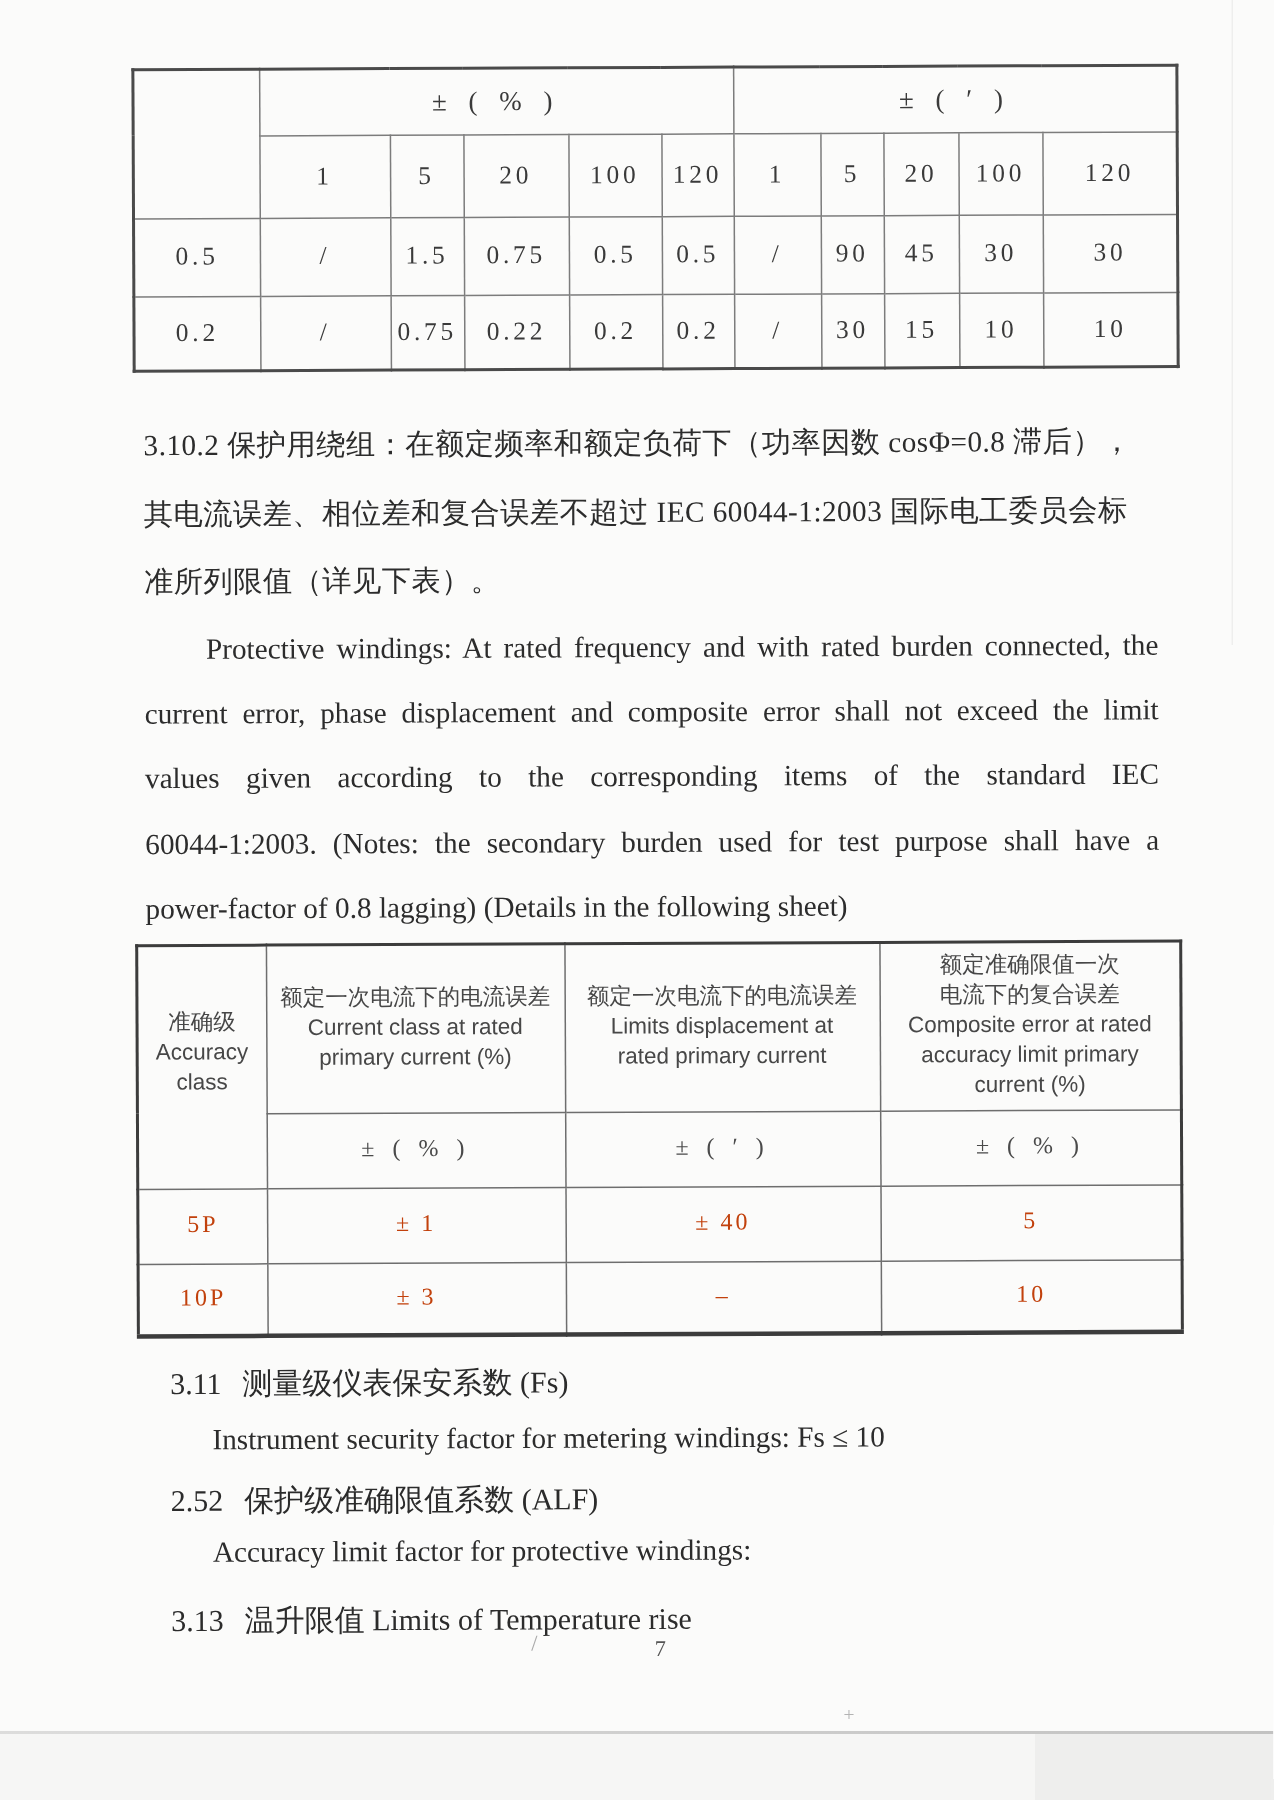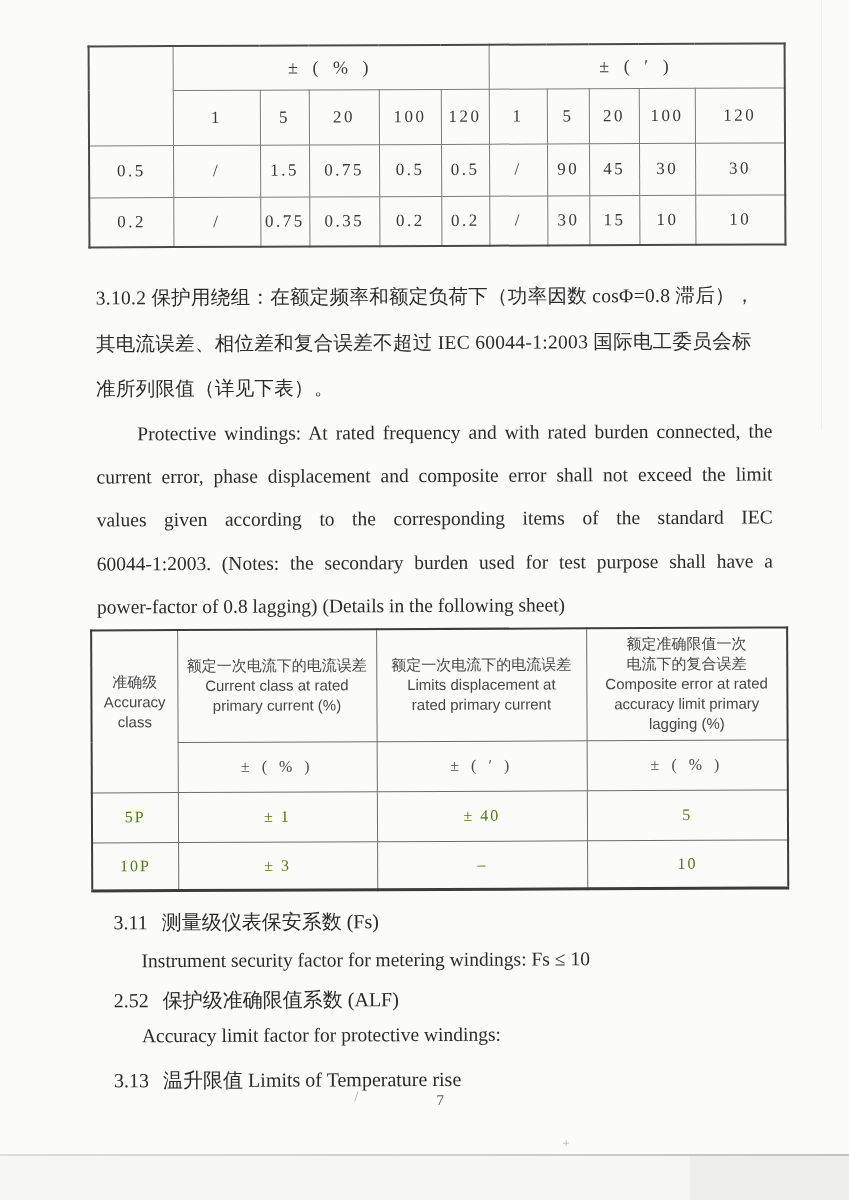--- a/index.html
+++ b/index.html
@@ -19,21 +19,21 @@
   
   .t2{position:absolute;left:90px;top:628px;width:696px;border-collapse:collapse;
       table-layout:fixed;border:2px solid #3c3c3c;border-bottom-width:3px;
       font-family:"Liberation Sans","DejaVu Sans",sans-serif;color:#474747;}
   .t2 td{border:1px solid #6e6e6e;text-align:center;vertical-align:middle;padding:4px;overflow:hidden;}
   .t2 .hd{font-size:15px;line-height:20px;}
   .t2 .acc{padding-bottom:22px;}
   .t2 .unit{font-family:"Liberation Serif","DejaVu Serif",serif;font-size:16px;
             letter-spacing:4px;color:#4a4a4a;}
   .t2 .val{font-family:"Liberation Serif","DejaVu Serif",serif;font-size:16px;
-           letter-spacing:2px;color:#4d7c0f;}
+           letter-spacing:2px;color:#c2410c;}
 
   
   .p1{position:absolute;left:97px;top:274px;width:682px;font-size:19.5px;color:#2c2c2c;}
   .p1 .ln{line-height:45.5px;white-space:nowrap;letter-spacing:0.3px;}
   .p2{position:absolute;left:97px;top:411px;width:676px;font-size:19.5px;color:#2c2c2c;}
   .p2 .ln{line-height:43.2px;text-align:justify;text-align-last:justify;}
   .p2 .first{text-indent:41px;}
   .p2 .last{text-align-last:left;}
 
   
@@ -104,21 +104,21 @@
         <td class="num">/</td>
         <td class="num">90</td>
         <td class="num">45</td>
         <td class="num">30</td>
         <td class="num">30</td>
       </tr>
       <tr style="height:50px">
         <td class="rl">0.2</td>
         <td class="num">/</td>
         <td class="num">0.75</td>
-        <td class="num">0.35</td>
+        <td class="num">0.22</td>
         <td class="num">0.2</td>
         <td class="num">0.2</td>
         <td class="num">/</td>
         <td class="num">30</td>
         <td class="num">15</td>
         <td class="num">10</td>
         <td class="num">10</td>
       </tr>
     </tbody>
       </table>
@@ -159,21 +159,21 @@
         <td class="hd">
           <div>额定一次电流下的电流误差</div>
           <div>Limits displacement at</div>
           <div>rated primary current</div>
         </td>
         <td class="hd">
           <div>额定准确限值一次</div>
           <div>电流下的复合误差</div>
           <div>Composite error at rated</div>
           <div>accuracy limit primary</div>
-          <div>lagging (%)</div>
+          <div>current (%)</div>
         </td>
       </tr>
       <tr style="height:50px">
         <td class="unit">± ( % )</td>
         <td class="unit">± ( ′ )</td>
         <td class="unit">± ( % )</td>
       </tr>
       <tr style="height:50px">
         <td class="val">5P</td>
         <td class="val">± 1</td>

